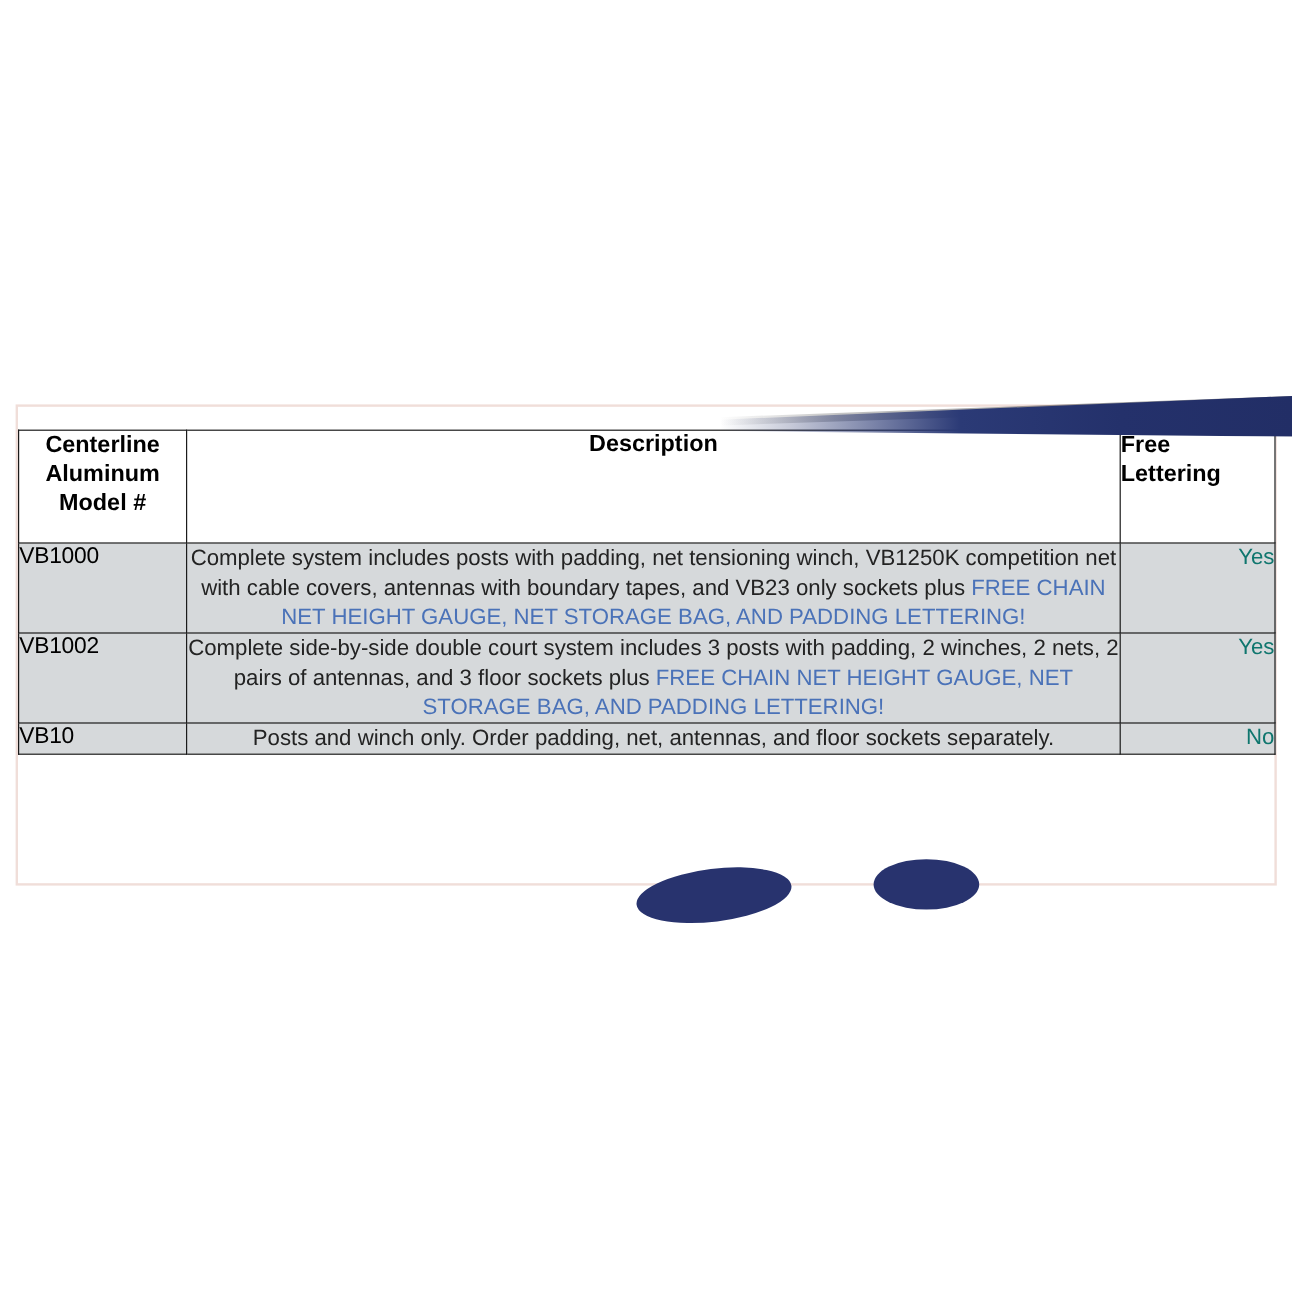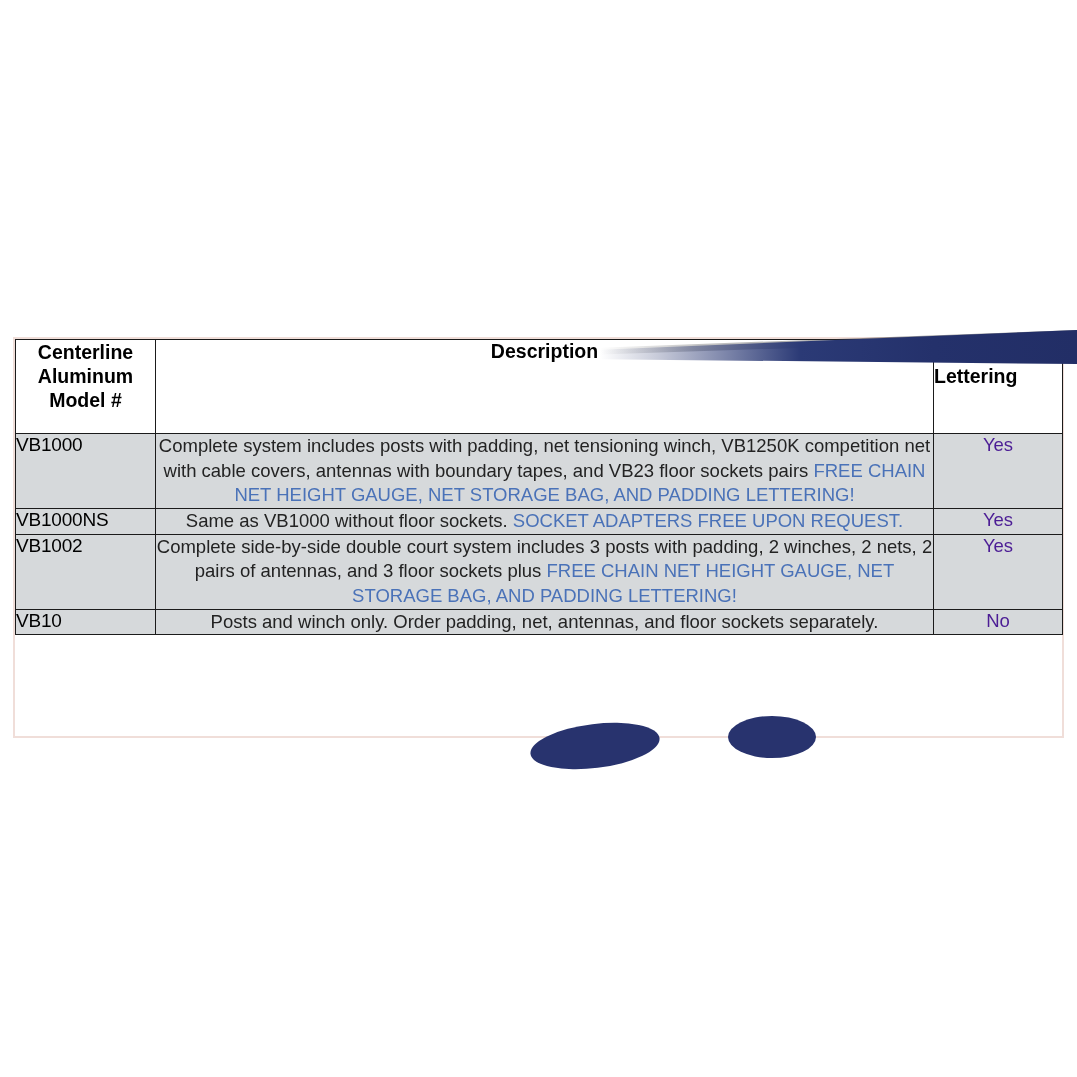--- a/index.html
+++ b/index.html
@@ -79,21 +79,21 @@
     height: 401px;
     border: 2px solid #f0ded9;
     box-sizing: border-box;
     z-index: 1;
   }
 
   
   .spec-table {
     position: absolute;
     left: 15px;
-    top: 339px;
+    top: 358px;
     width: 1047px;
     border-collapse: collapse;
     table-layout: fixed;
     z-index: 2;
     background: #ffffff;
   }
   .spec-table td, .spec-table th {
     border: 1px solid #1b1b1b;
     padding: 0;
     vertical-align: top;
@@ -147,22 +147,22 @@
   }
   .td-desc {
     font-size: 18.5px;
     line-height: 24.5px;
     color: #232323;
     text-align: center;
     padding: 6px 14px 8px 14px;
   }
   .td-free {
     font-size: 18.5px;
-    color: #4c1d95;
-    text-align: center;
+    color: #0f766e;
+    text-align: right;
     padding: 6px 0 6px 0;
   }
 
   
   .promo {
     color: #4a72b8;
   }
 
   
   .row-tall  .td-model,
@@ -207,29 +207,24 @@
         <th class="th-free">
           <div>Free</div>
           <div>Lettering</div>
         </th>
       </tr>
     </thead>
     <tbody>
 
       <tr class="row-tall">
         <td class="td-model">VB1000</td>
-        <td class="td-desc"><span>Complete system includes posts with padding, net tensioning winch, VB1250K competition net with cable covers, antennas with boundary tapes, and VB23 floor sockets pairs </span><span class="promo">FREE CHAIN NET HEIGHT GAUGE, NET STORAGE BAG, AND PADDING LETTERING!</span></td>
+        <td class="td-desc"><span>Complete system includes posts with padding, net tensioning winch, VB1250K competition net with cable covers, antennas with boundary tapes, and VB23 only sockets plus </span><span class="promo">FREE CHAIN NET HEIGHT GAUGE, NET STORAGE BAG, AND PADDING LETTERING!</span></td>
         <td class="td-free">Yes</td>
       </tr>
 
-      <tr class="row-short">
-        <td class="td-model">VB1000NS</td>
-        <td class="td-desc"><span>Same as VB1000 without floor sockets. </span><span class="promo">SOCKET ADAPTERS FREE UPON REQUEST.</span></td>
-        <td class="td-free">Yes</td>
-      </tr>
 
       <tr class="row-tall">
         <td class="td-model">VB1002</td>
         <td class="td-desc"><span>Complete side-by-side double court system includes 3 posts with padding, 2 winches, 2 nets, 2 pairs of antennas, and 3 floor sockets plus </span><span class="promo">FREE CHAIN NET HEIGHT GAUGE, NET STORAGE BAG, AND PADDING LETTERING!</span></td>
         <td class="td-free">Yes</td>
       </tr>
 
 
       <tr class="row-short">
         <td class="td-model">VB10</td>

